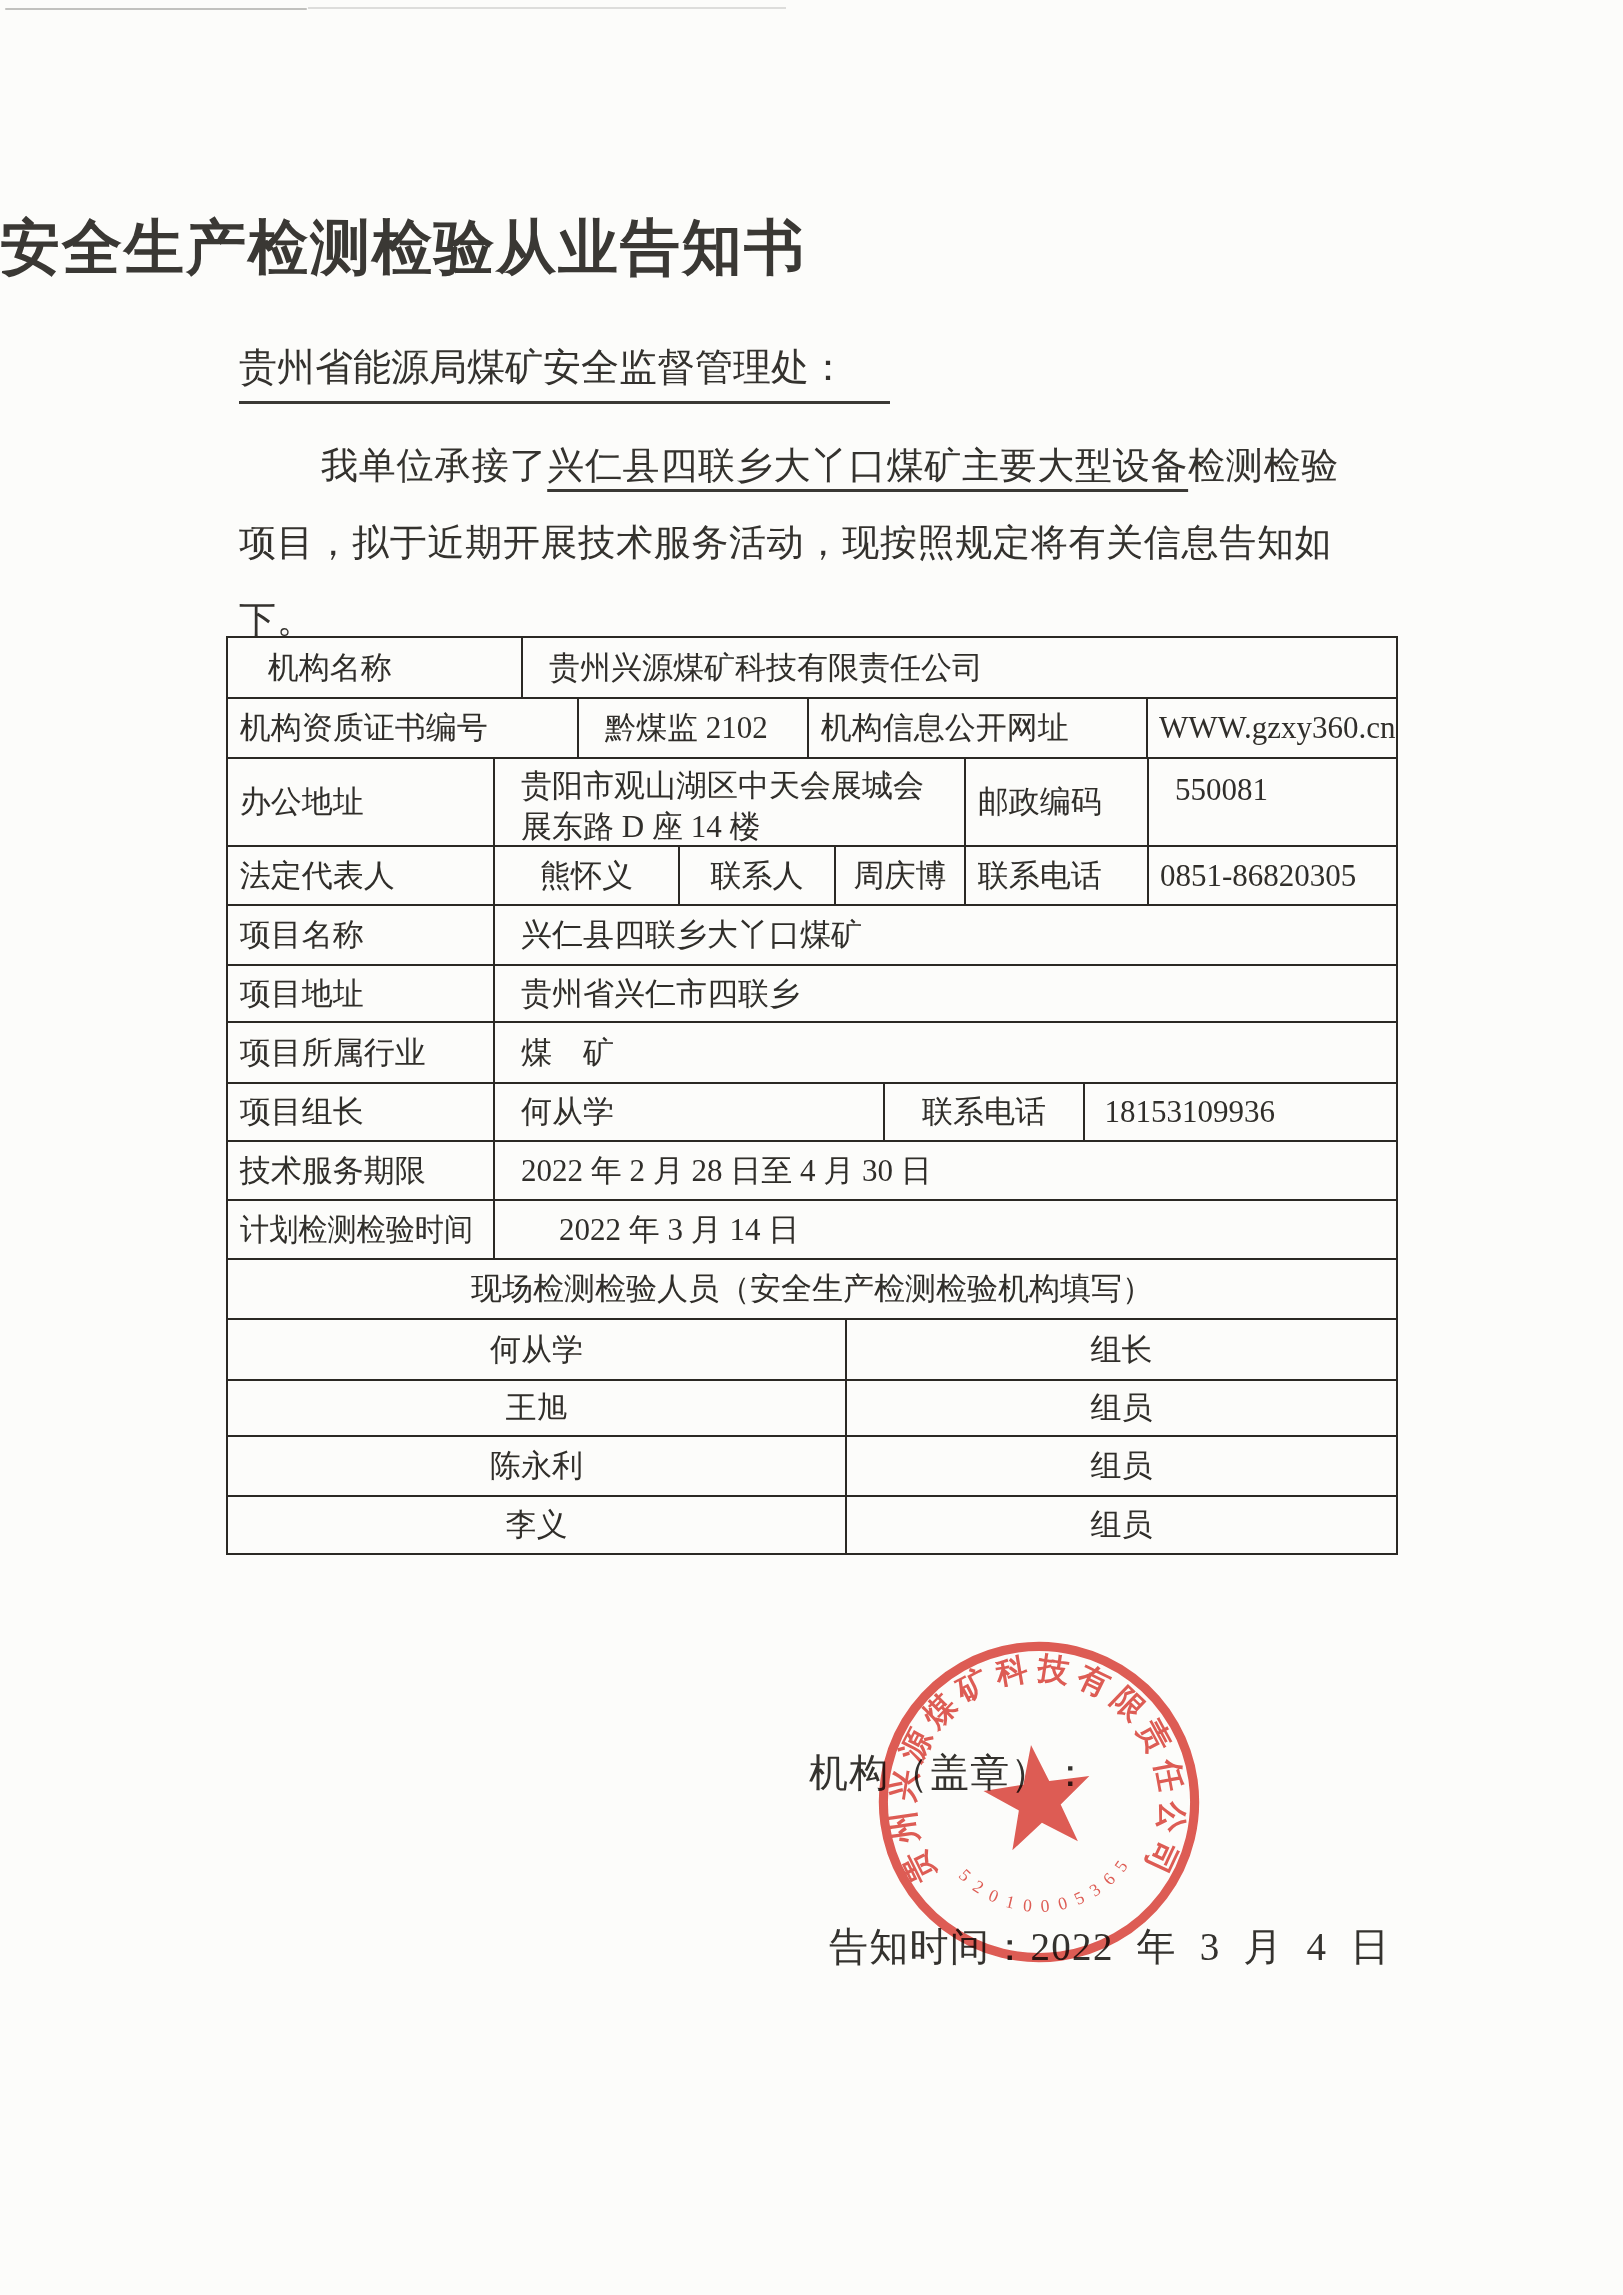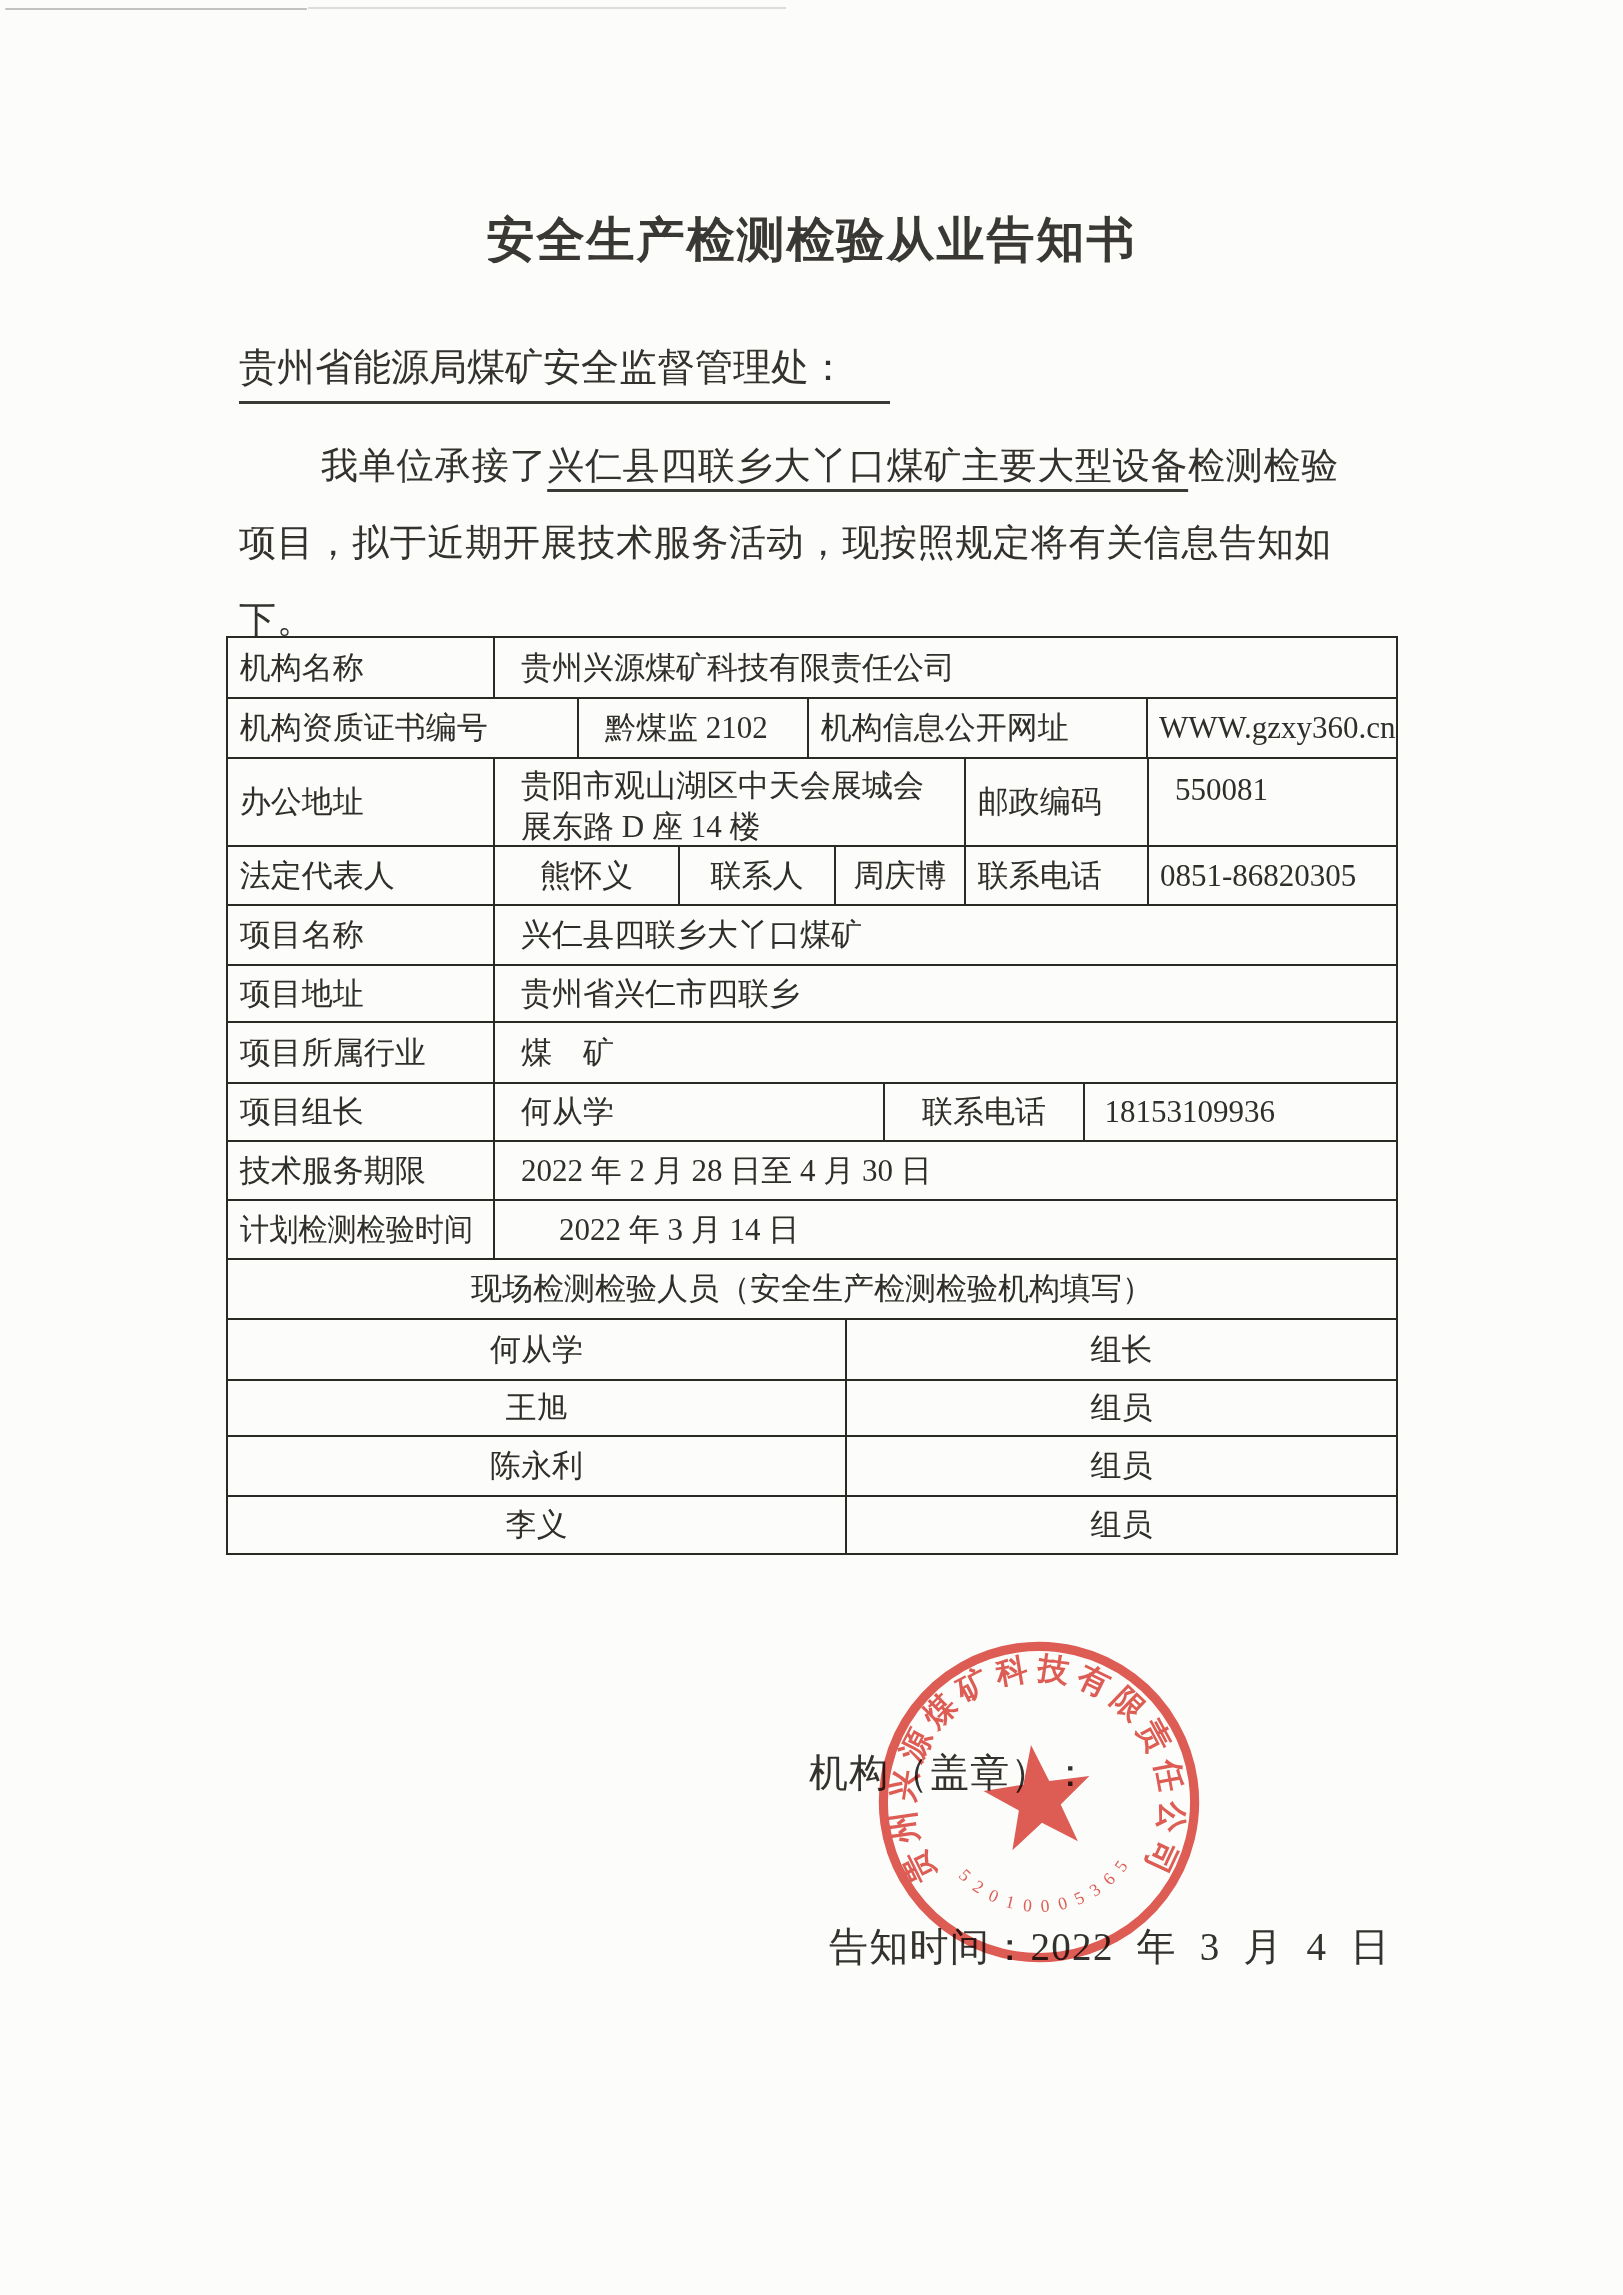--- a/index.html
+++ b/index.html
@@ -8,21 +8,21 @@
     background:#fcfcfa;
     font-family:"Liberation Serif","DejaVu Serif",serif;
     color:#2d2b28;
     overflow:hidden;
   }
   .scan-line{position:absolute;left:5.2px;top:7.9px;width:302px;height:2.6px;background:#8f8f8d;opacity:.55;border-radius:1.3px;}
   .scan-line2{position:absolute;left:308px;top:6.5px;width:478px;height:2px;background:#b9b9b6;opacity:.45;}
 
   .doc-title{
     position:absolute;top:208px;left:0;width:1623px;
-    text-align:center;font-size:48px;font-weight:bold;color:#3a3834;
+    font-size:60px;font-weight:bold;color:#3a3834;
     letter-spacing:2px;
   }
   .addressee{
     position:absolute;top:342px;left:239px;
     font-size:38px;color:#34322e;
   }
   .addressee .ul{
     display:inline-block;border-bottom:3.3px solid #3b3935;
     padding:0 43px 7.9px 0;
   }
@@ -37,21 +37,21 @@
     text-underline-offset:11px;
     text-decoration-color:#3b3935;
   }
 
   
   .tbl{
     position:absolute;left:226px;top:636px;width:1172px;
     border:2.6px solid #2b2924;box-sizing:border-box;
   }
   .tr{display:flex;border-top:2px solid #2b2924;box-sizing:border-box;}
-  .tr.first{border-top:none;}
+  .tr.first{border-top:none;padding-left:28px;}
   .td{
     box-sizing:border-box;border-left:2px solid #2b2924;
     display:flex;align-items:center;
     font-size:31px;color:#302e2a;overflow:hidden;white-space:nowrap;
   }
   .td.nb{border-left:none;}
   .td.fill{flex:1;}
   .lab{padding-left:11.8px;}
   .pl40{padding-left:26px;}
   .pl12{padding-left:11px;}

